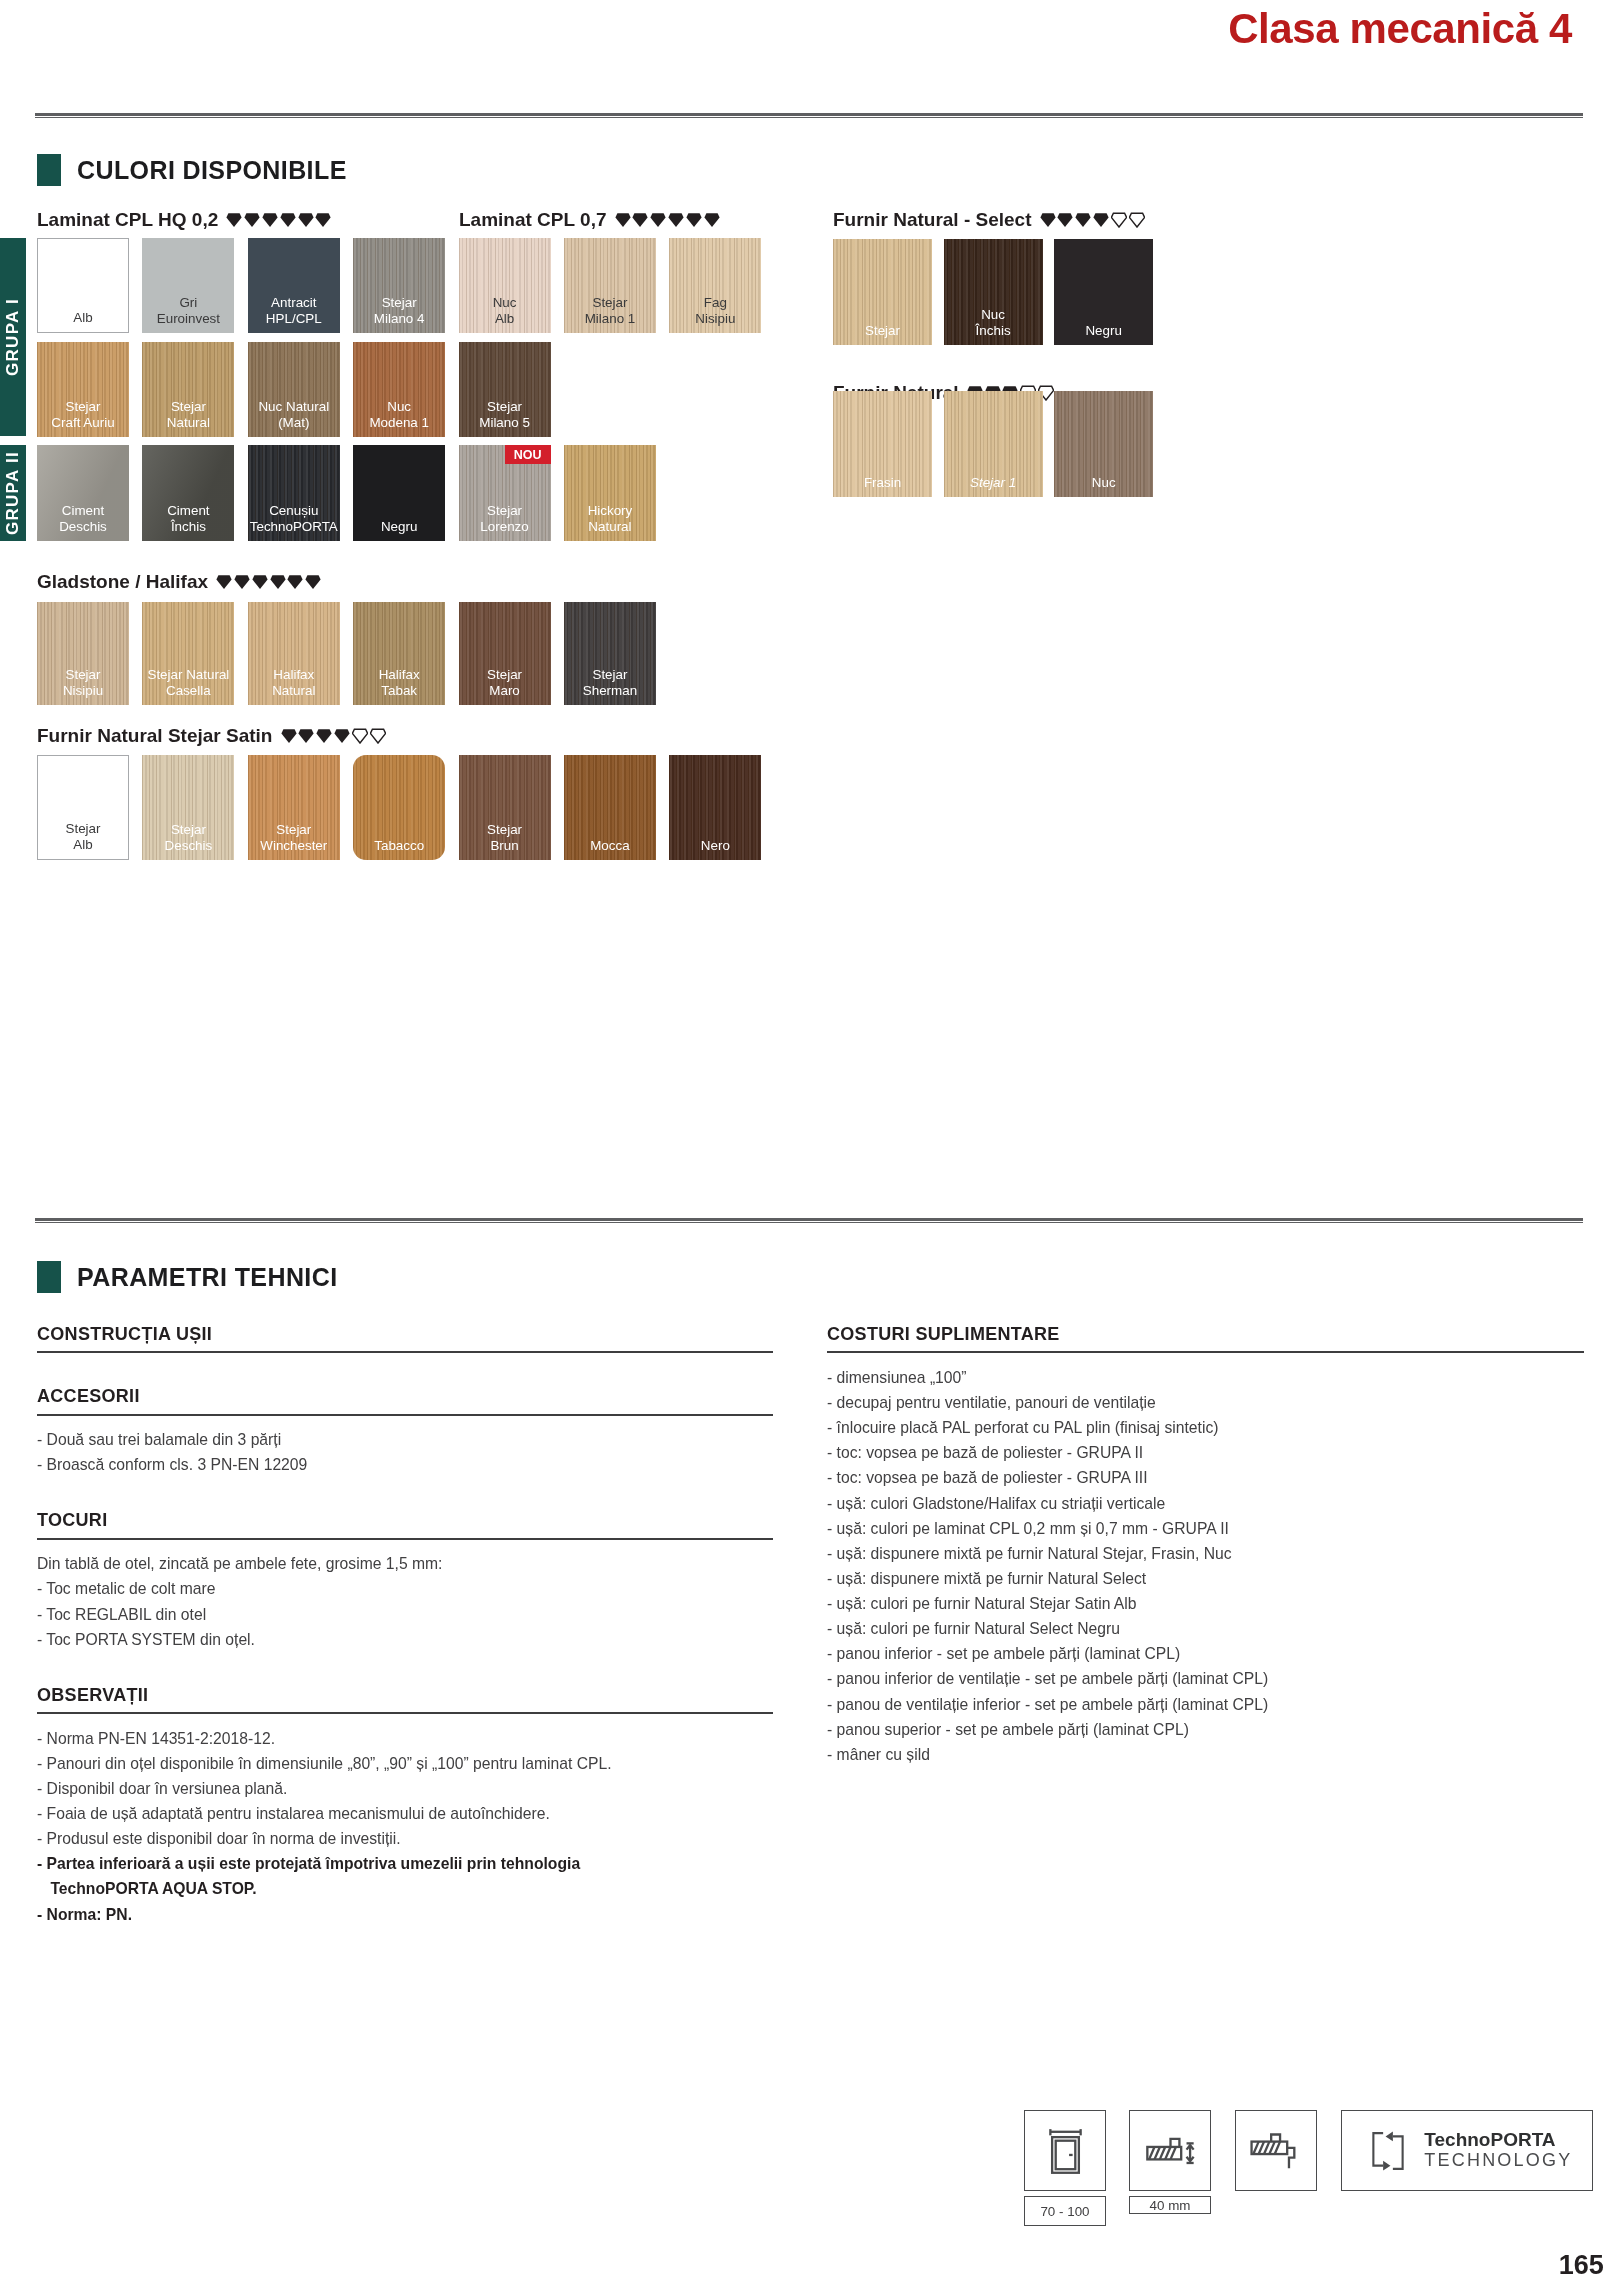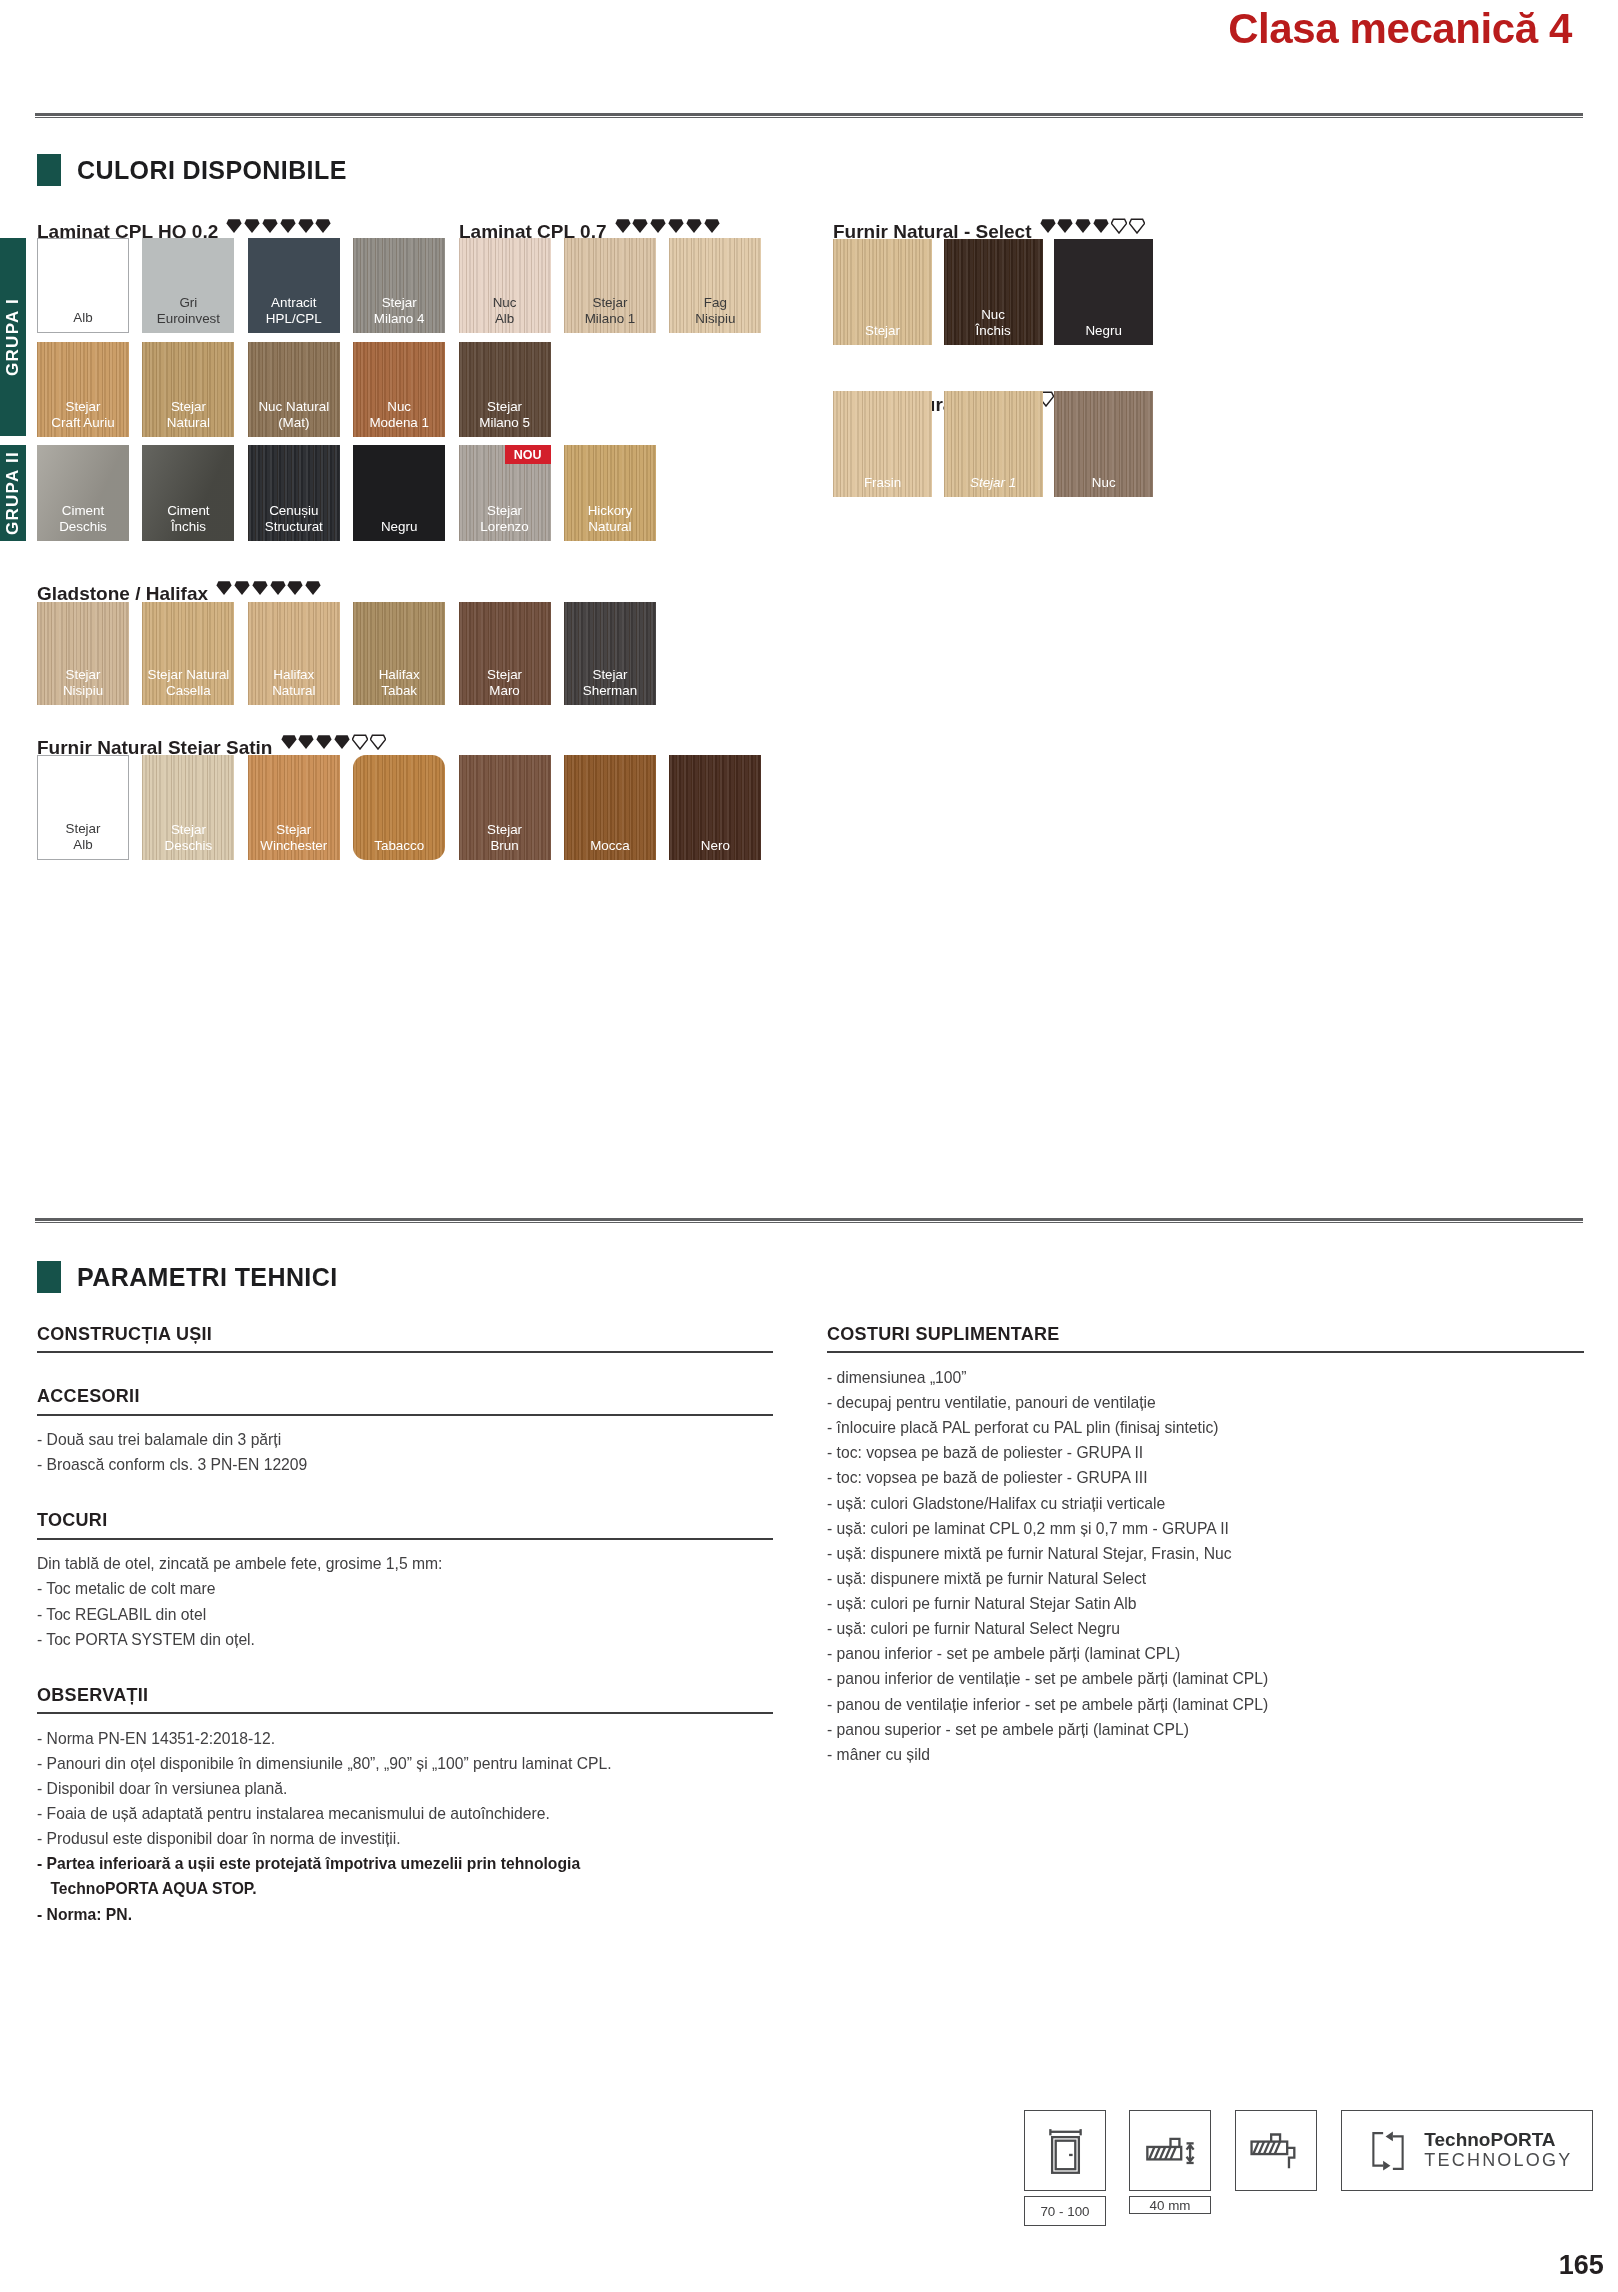--- a/index.html
+++ b/index.html
@@ -11,21 +11,21 @@
 
   .rule { position:absolute; left:35px; right:35px; height:5.4px; border-top:3.6px solid #5e5f61; border-bottom:0.9px solid #5e5f61; }
   .rule-top { top:113px; }
   .rule-mid { top:1218px; }
 
   .sec-header { position:absolute; display:flex; align-items:center; gap:16px; }
   .sec-header .sq { width:24px; height:32px; background:#16524a; display:inline-block; }
   .sec-header .sec-title { font-size:25px; font-weight:bold; letter-spacing:0.4px; color:#1d1d1f; }
 
   .ghead { position:absolute; display:flex; align-items:center; white-space:nowrap; }
-  .ghead .glabel { font-size:19px; font-weight:bold; color:#231f20;margin-top:12px; }
+  .ghead .glabel { font-size:19px; font-weight:bold; color:#231f20; }
   .ghead .gicons { display:inline-flex; margin-left:6.3px; }
   .dm { width:16px; height:16px; margin-left:1.8px; }
 
   .grupa { position:absolute; left:0; width:26px; background:#16524a; display:flex; align-items:center; justify-content:center; }
   .grupa span { writing-mode:vertical-rl; transform:rotate(180deg); color:#ffffff; font-weight:bold; font-size:17px; letter-spacing:1.3px; white-space:nowrap; }
 
   .swrow { position:absolute; display:flex; gap:13.4px; }
   .swrow.wide { gap:11.6px; }
   .sw { position:relative; width:92px; height:100%; }
   .swrow.wide .sw { width:99px; }
@@ -267,21 +267,21 @@
       <div class="sw" style="background: linear-gradient(115deg, rgba(255, 255, 255, 0.12), rgba(0, 0, 0, 0.12) 65%), linear-gradient(rgb(163, 160, 152), rgb(163, 160, 152));">
         <div class="lbl light">Ciment
 Deschis</div>
       </div>
       <div class="sw" style="background: linear-gradient(115deg, rgba(255, 255, 255, 0.12), rgba(0, 0, 0, 0.12) 65%), linear-gradient(rgb(80, 80, 74), rgb(80, 80, 74));">
         <div class="lbl light">Ciment
 Închis</div>
       </div>
       <div class="sw" style="background: repeating-linear-gradient(90deg, rgba(70, 45, 20, 0.16) 0px, rgba(70, 45, 20, 0.16) 0.9px, rgba(255, 255, 255, 0.09) 0.9px, rgba(255, 255, 255, 0.09) 2.7px, rgba(0, 0, 0, 0.07) 2.7px, rgba(0, 0, 0, 0.07) 4.5px, rgba(255, 255, 255, 0.04) 4.5px, rgba(255, 255, 255, 0.04) 7.2px), linear-gradient(rgb(39, 41, 45), rgb(39, 41, 45));">
         <div class="lbl light">Cenușiu
-Structurat</div>
+TechnoPORTA</div>
       </div>
       <div class="sw" style="background: rgb(29, 29, 31);">
         <div class="lbl light">Negru</div>
       </div>
       <div class="sw" style="background: repeating-linear-gradient(90deg, rgba(70, 45, 20, 0.16) 0px, rgba(70, 45, 20, 0.16) 0.9px, rgba(255, 255, 255, 0.09) 0.9px, rgba(255, 255, 255, 0.09) 2.7px, rgba(0, 0, 0, 0.07) 2.7px, rgba(0, 0, 0, 0.07) 4.5px, rgba(255, 255, 255, 0.04) 4.5px, rgba(255, 255, 255, 0.04) 7.2px), linear-gradient(rgb(169, 162, 155), rgb(169, 162, 155));">
         <div class="lbl light">Stejar
 Lorenzo</div>
         <div class="badge">NOU</div>
       </div>
       <div class="sw" style="background: repeating-linear-gradient(90deg, rgba(70, 45, 20, 0.16) 0px, rgba(70, 45, 20, 0.16) 0.9px, rgba(255, 255, 255, 0.09) 0.9px, rgba(255, 255, 255, 0.09) 2.7px, rgba(0, 0, 0, 0.07) 2.7px, rgba(0, 0, 0, 0.07) 4.5px, rgba(255, 255, 255, 0.04) 4.5px, rgba(255, 255, 255, 0.04) 7.2px), linear-gradient(rgb(200, 164, 104), rgb(200, 164, 104));">

